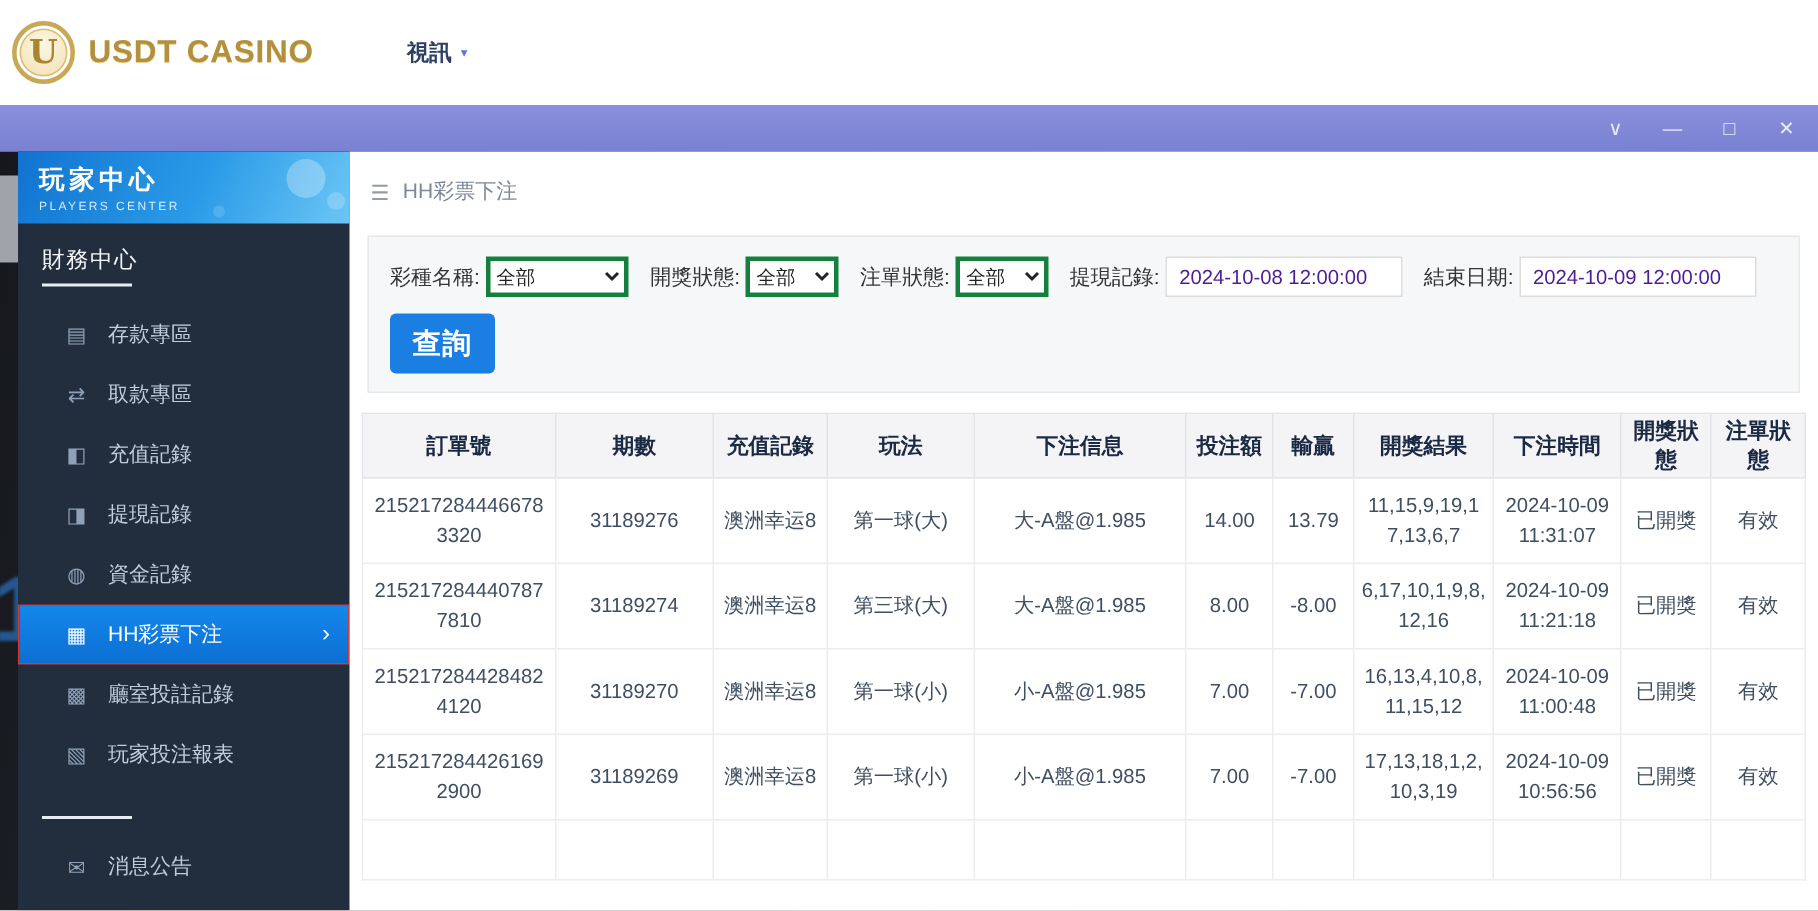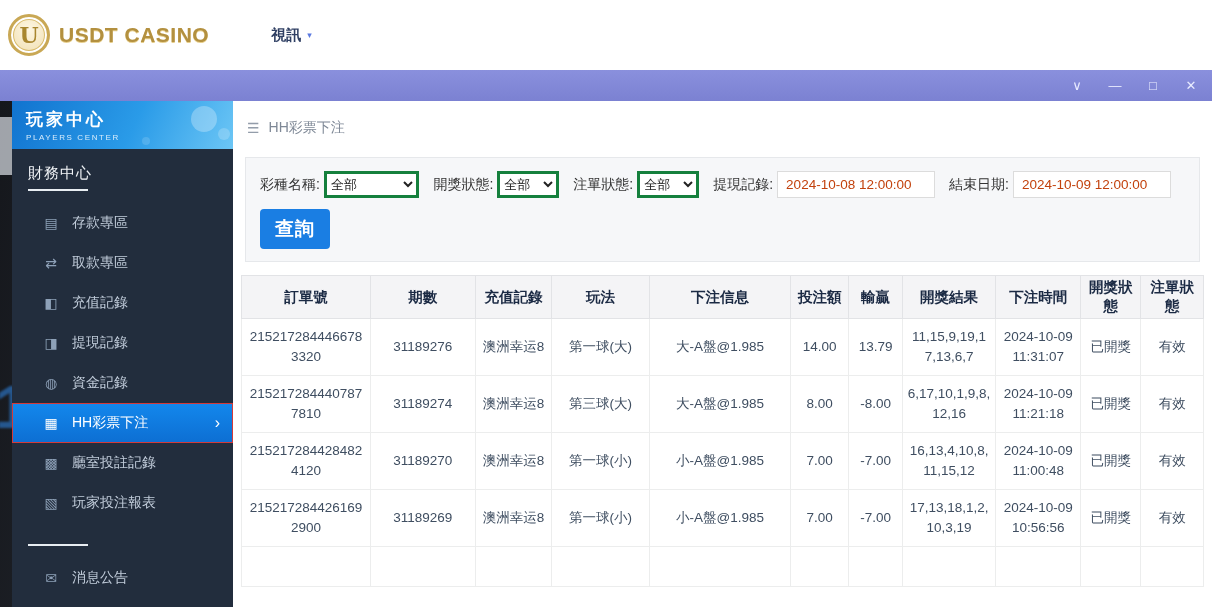--- a/index.html
+++ b/index.html
@@ -77,21 +77,21 @@
   
   .content { flex: 1; background: #fff; display: flex; flex-direction: column; min-width: 0; overflow: hidden; position: relative; z-index: 1; }
   .breadcrumb { height: 54px; flex: 0 0 54px; display: flex; align-items: center; gap: 9px; padding: 0 14px; color: #7e8896; font-size: 14px; }
   .bc-icon { font-size: 14px; color: #939daa; cursor: pointer; }
 
   .filters { margin: 2px 12px 0; background: #f6f7f9; border: 1px solid #e6e8eb; padding: 13px 14px 12px; }
   .filter-row { display: flex; align-items: center; font-size: 14px; color: #333; white-space: nowrap; }
   .filter-row label { margin-right: 4px; }
   .sel { height: 27px; border: 3px solid #15803d; background: #fff; font-size: 13px; margin-right: 14px; min-width: 62px; font-family: inherit; color: #222; }
   .sel.wide { width: 96px; }
-  .date-input { height: 27px; width: 158px; border: 1px solid #dcdcdc; background: #fff; padding: 0 8px; font-size: 13.5px; color: #c2410c; margin-right: 14px; font-family: inherit; }
+  .date-input { height: 27px; width: 158px; border: 1px solid #dcdcdc; background: #fff; padding: 0 8px; font-size: 13.5px; color: #4c1d95; margin-right: 14px; font-family: inherit; }
   .filter-actions { margin-top: 11px; }
   .query-btn {
     background: #1a7ee3; color: #fff; border: none; border-radius: 4px;
     padding: 7px 15px; font-size: 19px; font-weight: bold; letter-spacing: 1px;
     cursor: pointer; font-family: inherit;
   }
 
   .table-wrap { margin: 13px 8px 0; flex: 1; overflow: hidden; }
   table { width: 100%; border-collapse: collapse; table-layout: fixed; }
   th { background: #f4f4f6; border: 1px solid #e2e3e6; height: 41px; font-size: 14.5px; color: #1b2a44; font-weight: bold; padding: 2px 3px; }

